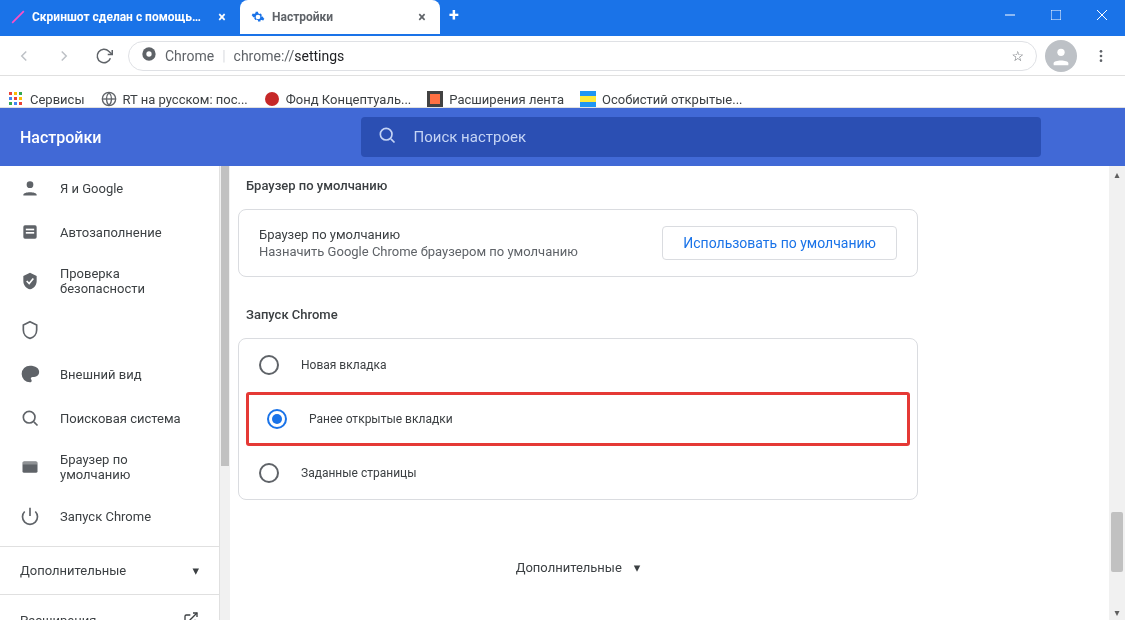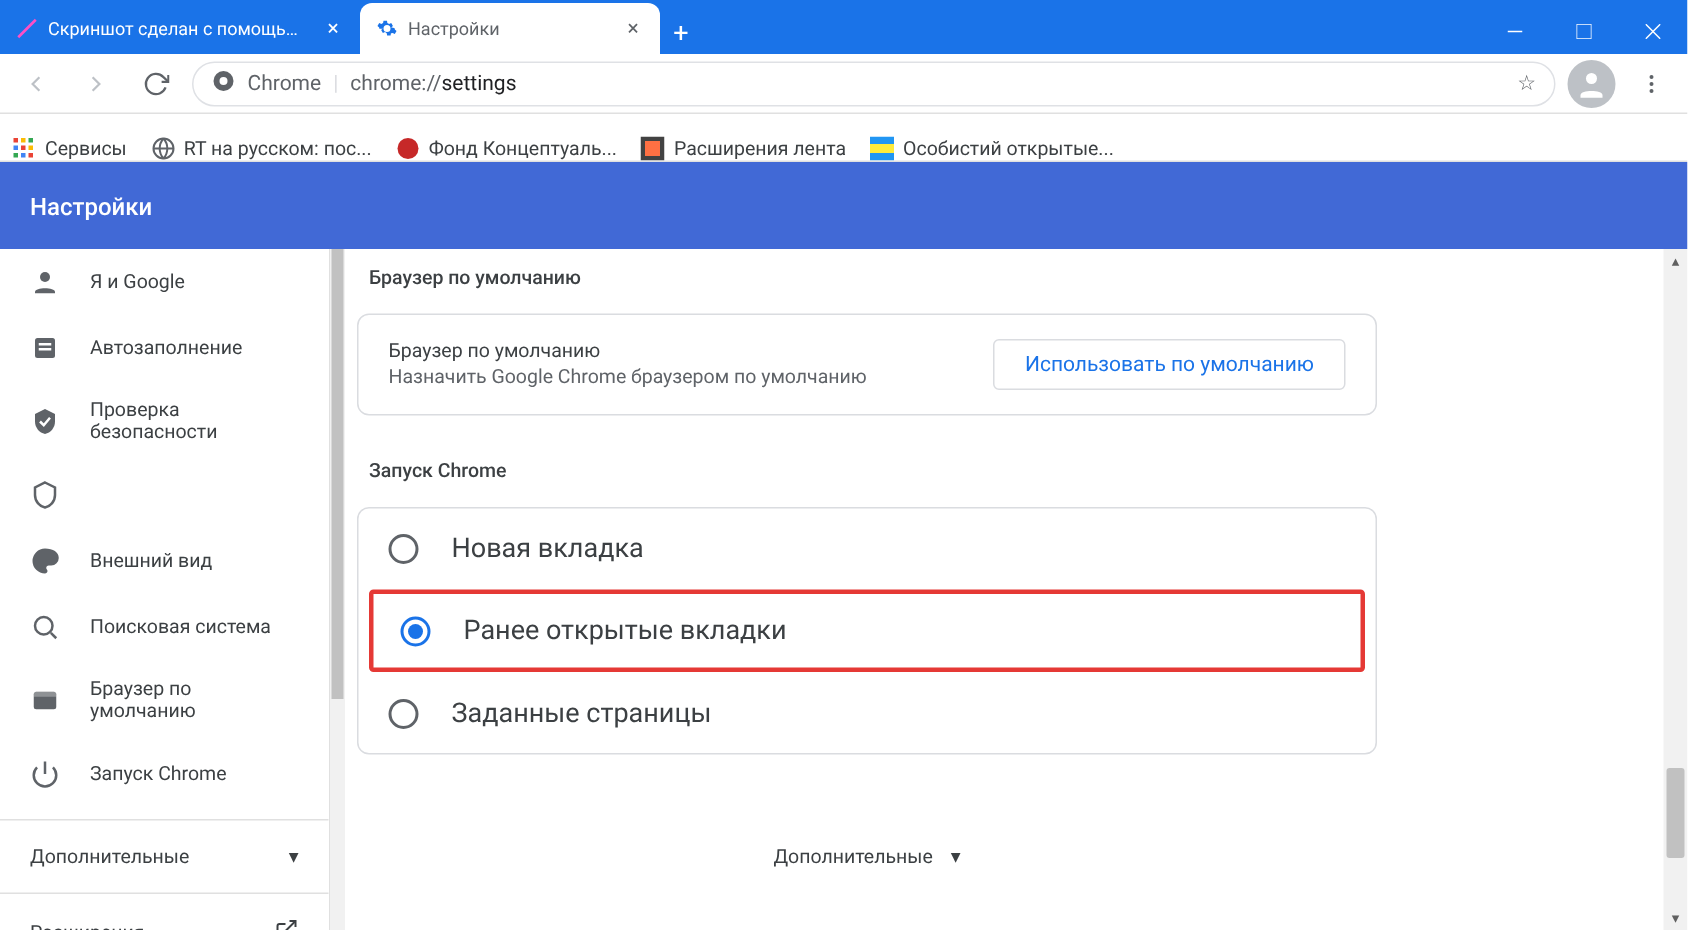--- a/index.html
+++ b/index.html
@@ -1,19 +1,19 @@
 <!DOCTYPE html>
 <html><head>
 <meta charset="utf-8">
 <style>
 * { margin: 0; padding: 0; box-sizing: border-box; font-family: "Segoe UI", Roboto, Arial, sans-serif; }
 body { width: 1125px; height: 620px; overflow: hidden; background: #fff; }
 
 
-.titlebar { height: 36px; background: #1a73e8; display: flex; align-items: flex-end; color: #fff; }
+.titlebar { height: 36px; background: #1a73e8; display: flex; color: #fff; font-weight: bold; }
 .tab { height: 34px; display: flex; align-items: center; padding: 0 10px; font-size: 12px; border-radius: 8px 8px 0 0; max-width: 240px; min-width: 200px; gap: 6px; }
 .tab.inactive { color: #fff; }
 .tab.active { background: #fff; color: #5f6368; }
 .tab .favicon { width: 16px; height: 16px; display:inline-flex; align-items:center; justify-content:center; }
 .tab .label { flex: 1; white-space: nowrap; overflow: hidden; text-overflow: ellipsis; }
 .tab .close { width:16px; height:16px; display:inline-flex; align-items:center; justify-content:center; font-size:14px; }
 .newtab { width:28px; height:28px; display:flex; align-items:center; justify-content:center; color:#fff; font-size:18px; }
 .win-controls { margin-left:auto; display:flex; }
 .win-btn { width:46px; height:30px; display:flex; align-items:center; justify-content:center; color:#fff; }
 
@@ -48,21 +48,21 @@
 
 .main { flex:1; background:#fff; overflow-y:auto; padding: 8px 0 40px 0; position:relative; }
 .main-inner { width:680px; margin-left:8px; }
 .section-title { font-size:13px; color:#3c4043; font-weight:500; margin: 4px 0 16px 8px; }
 .card { border:1px solid #dadce0; border-radius:8px; background:#fff; }
 .card-row { display:flex; align-items:center; justify-content:space-between; padding:16px 20px; }
 .card-text { font-size:13px; color:#3c4043; }
 .card-sub { font-size:13px; color:#5f6368; margin-top:2px; }
 .outline-btn { border:1px solid #dadce0; color:#1a73e8; background:#fff; padding:8px 20px; border-radius:4px; font-size:14px; cursor:pointer; }
 
-.radio-row { display:flex; align-items:center; gap:22px; padding:16px 20px; font-size:18px; color:#3c4043; }
+.radio-row { display:flex; align-items:center; gap:22px; padding:16px 20px; font-size:12px; color:#3c4043; }
 .radio-row.highlighted { outline:3px solid #e53935; outline-offset:-2px; margin:2px 8px; border-radius:2px; }
 .radio { width:20px; height:20px; border:2px solid #5f6368; border-radius:50%; display:inline-flex; align-items:center; justify-content:center; }
 .radio.checked { border-color:#1a73e8; }
 .radio.checked::after { content:""; width:10px; height:10px; background:#1a73e8; border-radius:50%; }
 
 .advanced-center { display:flex; align-items:center; justify-content:center; gap:12px; font-size:13px; color:#3c4043; margin-top:60px; }
 
 .right-scroll { width:16px; background:#f1f1f1; position:relative; }
 .right-scroll .up, .right-scroll .down { height:16px; display:flex; align-items:center; justify-content:center; color:#606060; font-size:10px; }
 .right-scroll .track { position:absolute; top:16px; bottom:16px; left:0; right:0; }
@@ -206,20 +206,27 @@
           <rect y="5" width="16" height="6" fill="#ffeb3b"></rect>
           <rect y="11" width="16" height="5" fill="#2196f3"></rect>
         </svg>
       </span>
     <span>Особистий открытые...</span>
   </div>
 </div>
 
 <div class="settings-header">
   <div class="settings-title">Настройки</div>
+  <div class="search-box">
+    <span><svg width="20" height="20" viewBox="0 0 24 24" fill="none" stroke="#c5d4f5" stroke-width="2">
+          <circle cx="11" cy="11" r="7"></circle>
+          <line x1="21" y1="21" x2="16.65" y2="16.65"></line>
+        </svg></span>
+    <input type="text" placeholder="Поиск настроек" style="">
+  </div>
 </div>
 
 <div class="content">
   <div class="sidebar">
     <div class="side-item">
         <span class="nav-icon">
           <svg width="20" height="20" viewBox="0 0 24 24" fill="currentColor">
             <circle cx="12" cy="8" r="4"></circle>
             <path d="M4 20c0-4 16-4 16 0v1H4z"></path>
           </svg>

